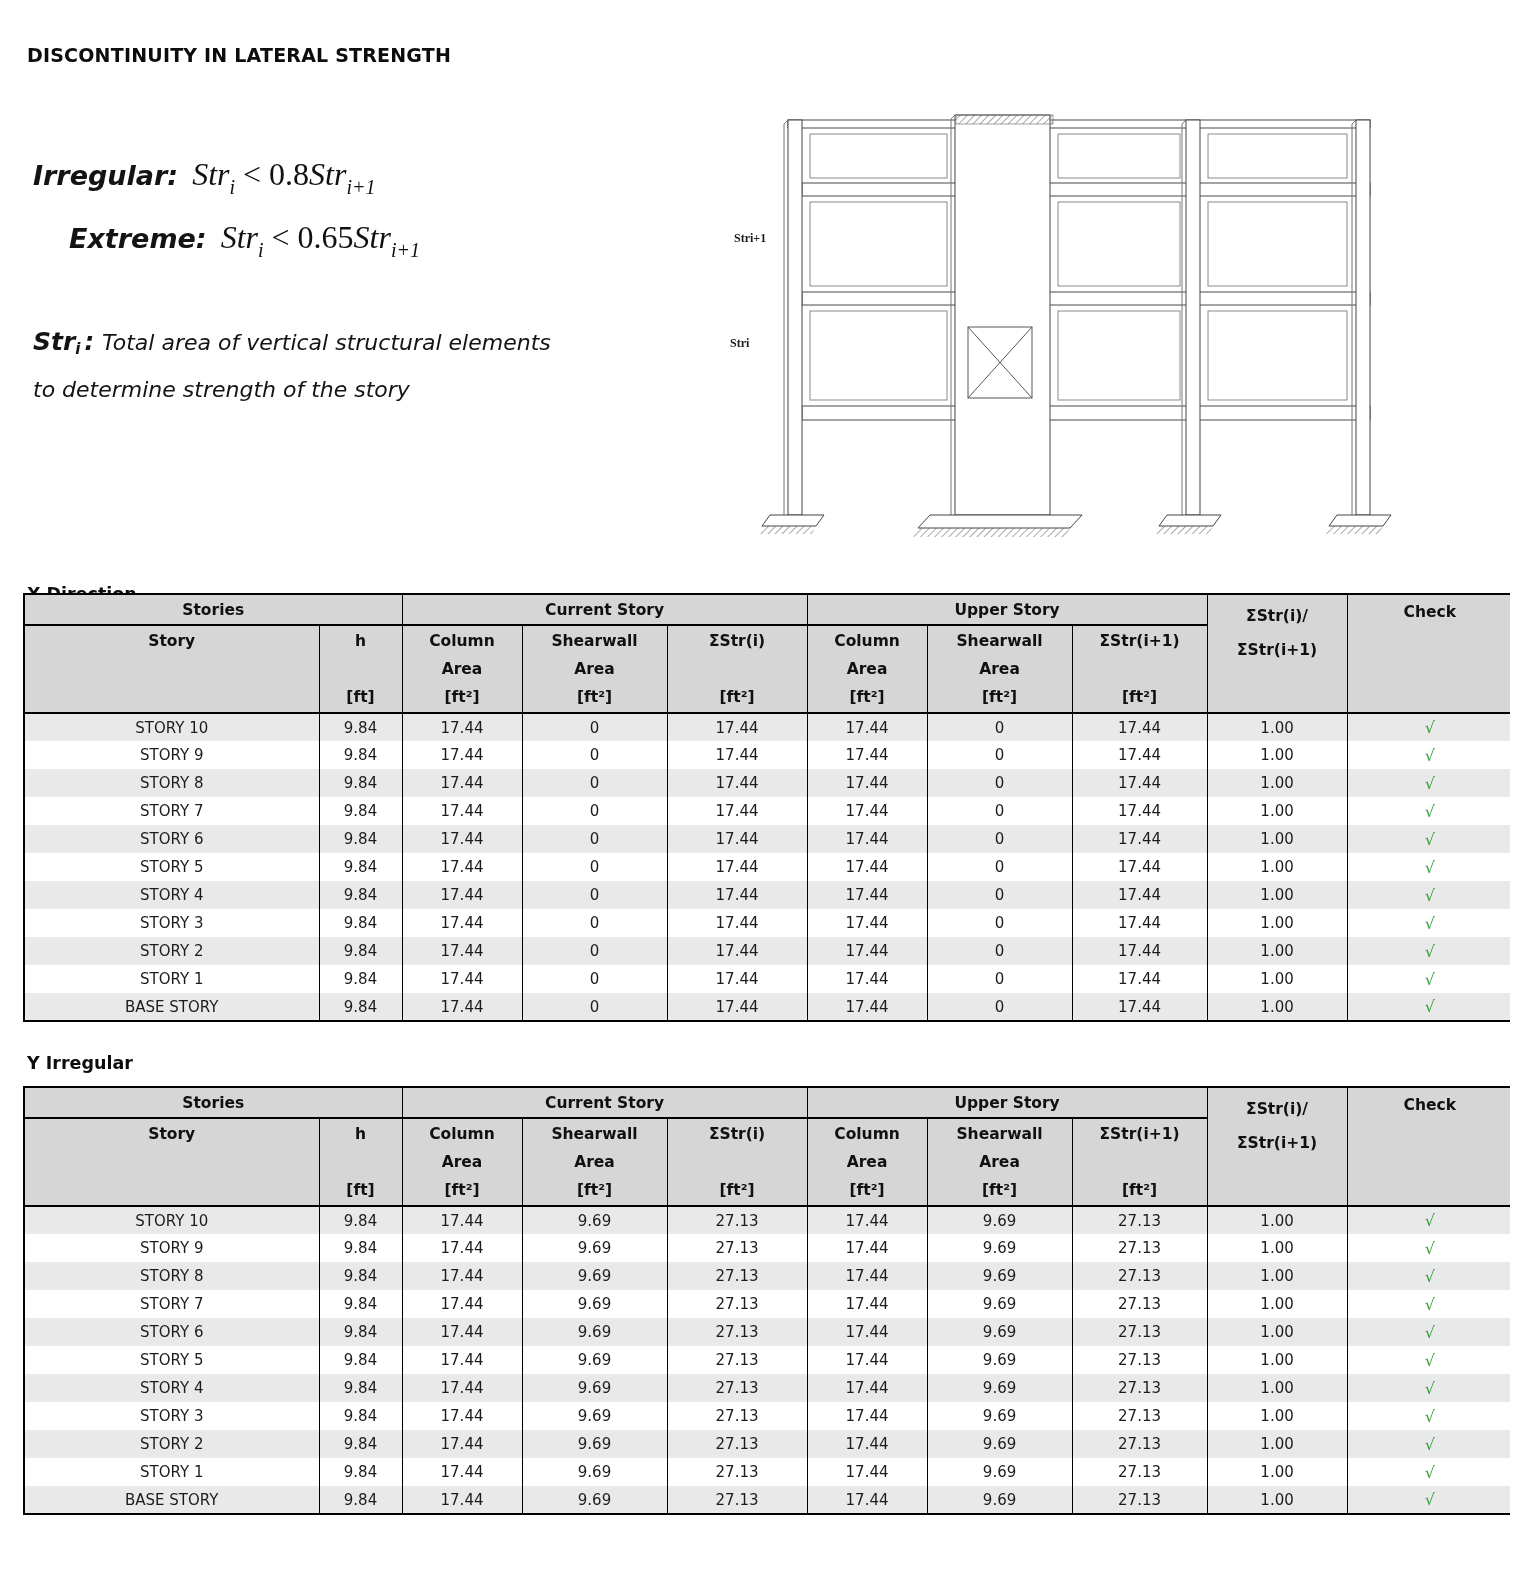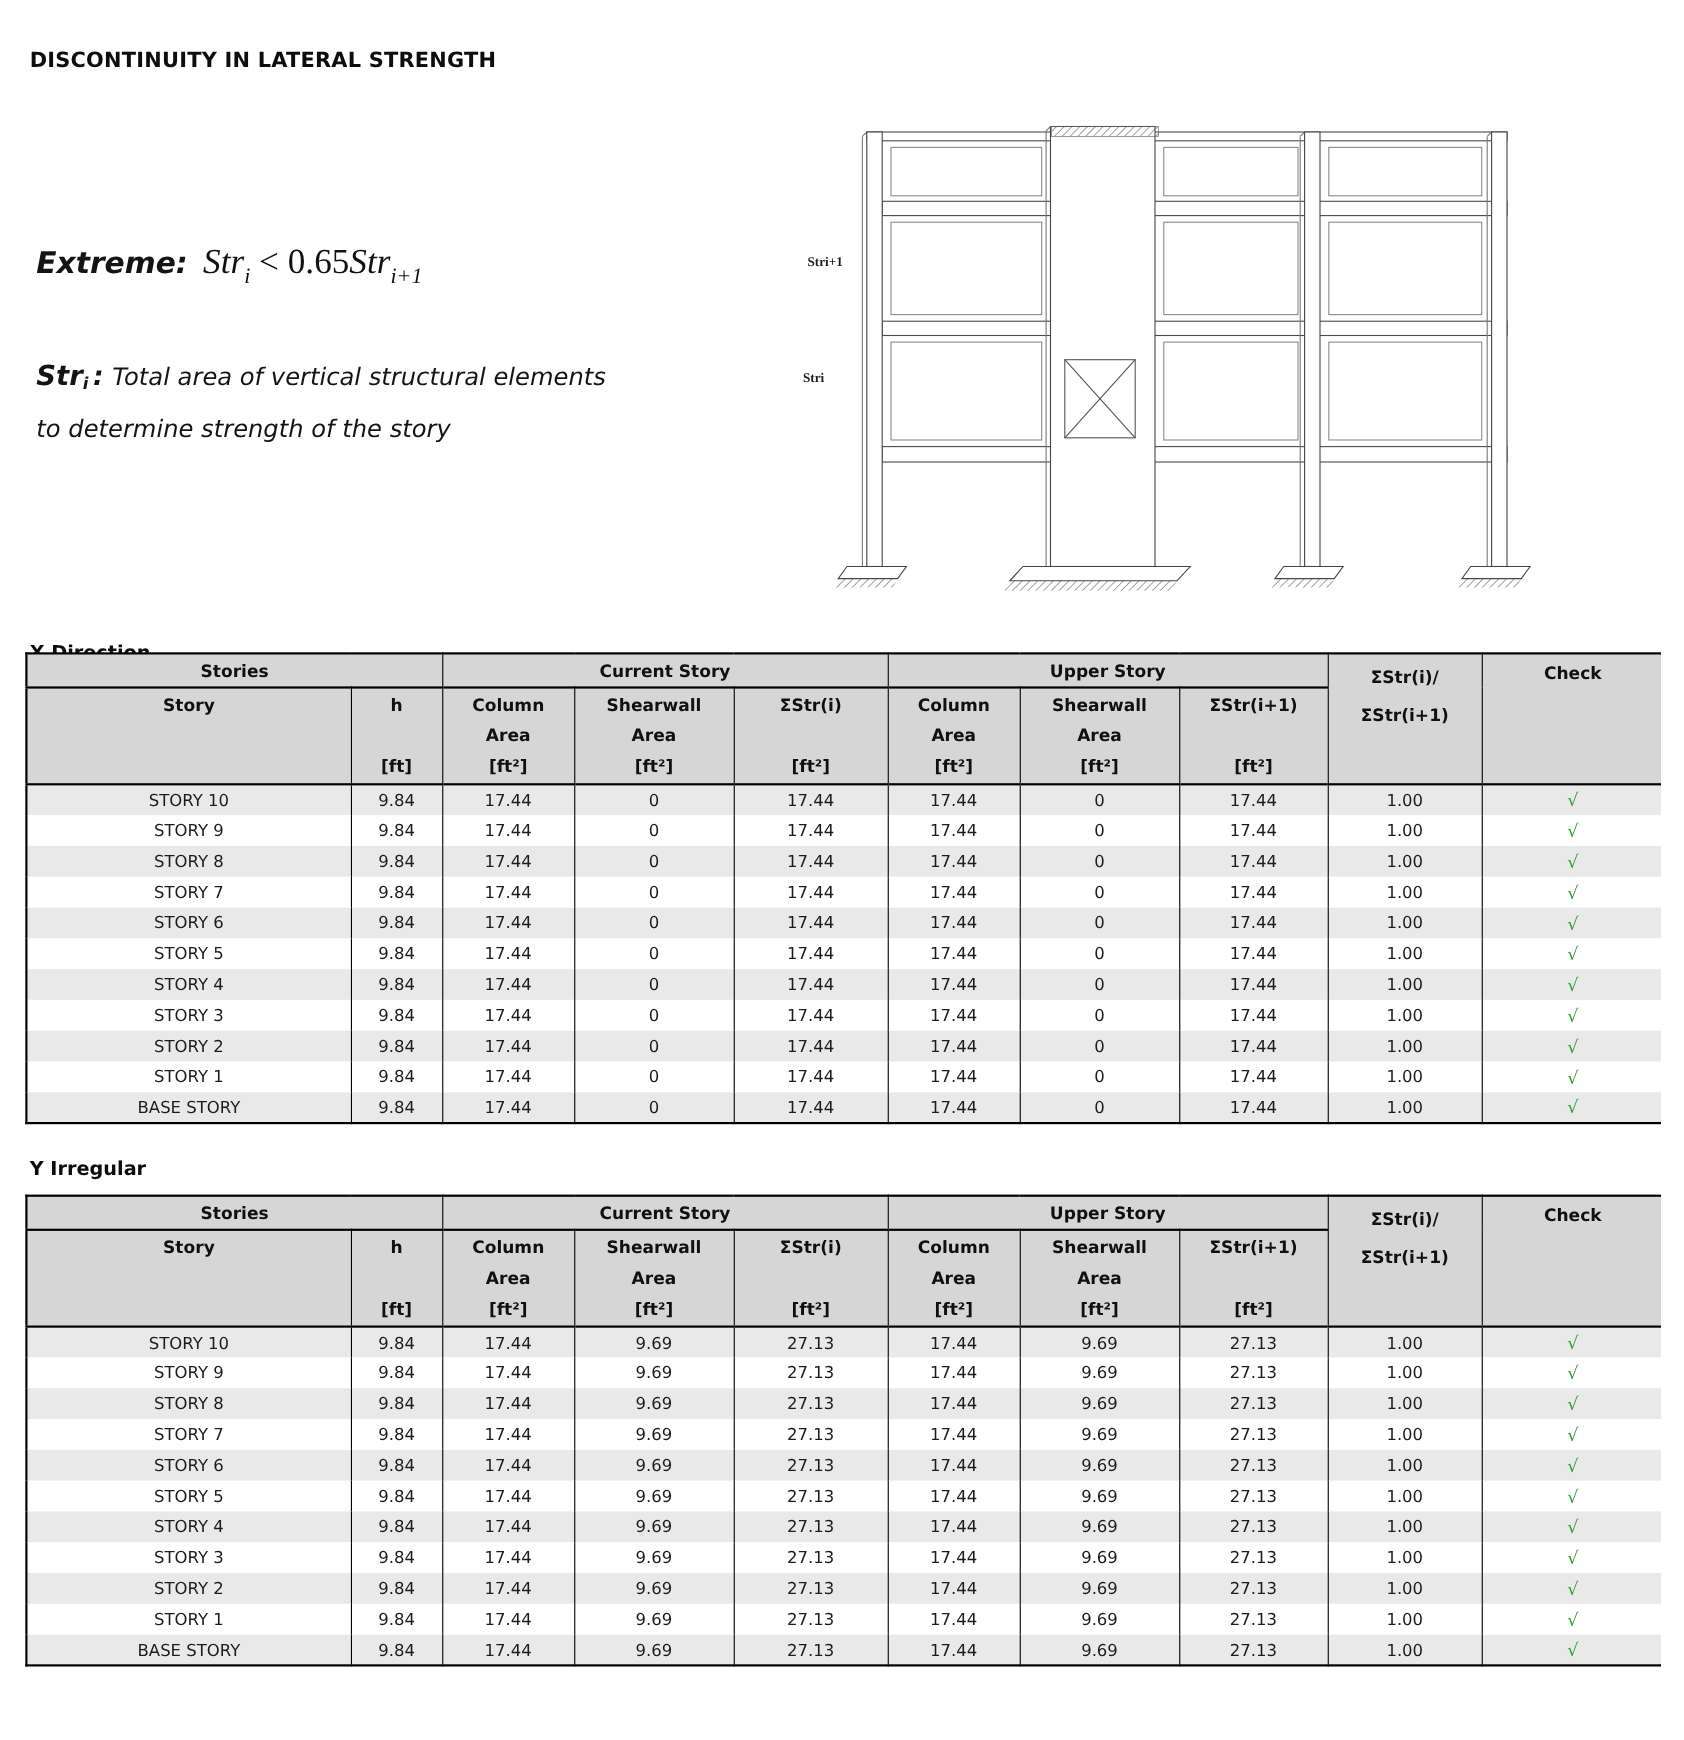--- a/index.html
+++ b/index.html
@@ -11,21 +11,21 @@
   .doc-title { position:absolute; left:27px; top:44px; font-size:19px; font-weight:bold; letter-spacing:.2px; color:#0d0d0d; }
 
   
   .formula { position:absolute; left:33px; white-space:nowrap; }
   .flabel { font-style:italic; font-weight:bold; font-size:27px; color:#141414; }
   .math { font-family:"Liberation Serif","DejaVu Serif",serif; font-size:32px; color:#111; margin-left:14px; }
   .math .mvar { font-style:italic; }
   .math sub { font-size:20px; font-style:italic; line-height:0; vertical-align:-9px; }
   .math .rel { margin:0 8px; }
   #formula-irregular { top:156px; }
-  #formula-extreme { top:219px; }
+  #formula-extreme { top:219px;margin-left:36px; }
   .definition { position:absolute; left:33px; top:318px; font-size:22px; font-style:italic; line-height:47px; color:#141414; }
   .def-term { font-weight:bold; font-size:25px; font-style:italic; }
   .def-term sub { font-size:15px; vertical-align:-4px; line-height:0; }
   .def-sep { font-weight:bold; font-size:24px; margin:0 8px 0 4px; }
 
   
   .diagram-wrap { position:absolute; left:690px; top:95px; width:750px; height:450px; }
   .diagram-wrap svg { display:block; }
   .diag-label { font-family:"Liberation Serif","DejaVu Serif",serif; font-weight:bold; font-size:12px; fill:#1d1d1d; }
 
@@ -53,20 +53,23 @@
   .data-table tbody tr:nth-child(odd) { background:var(--row-stripe,#e9e9e9); }
   .data-table tbody td.check-cell { font-size:16px; }
 </style>
 </head>
 <body>
 
 <div class="page">
 
   <div class="doc-title">DISCONTINUITY IN LATERAL STRENGTH</div>
 
+  <div class="formula" id="formula-irregular">
+    <span class="flabel">Irregular:</span><span class="math"><span class="mvar">Str</span><sub>i</sub><span class="rel">&lt;</span><span>0.8</span><span class="mvar">Str</span><sub>i+1</sub></span>
+  </div>
 
   <div class="formula" id="formula-extreme">
     <span class="flabel">Extreme:</span><span class="math"><span class="mvar">Str</span><sub>i</sub><span class="rel">&lt;</span><span>0.65</span><span class="mvar">Str</span><sub>i+1</sub></span>
   </div>
 
   <div class="definition">
     <span class="def-term"><span>Str</span><sub>i</sub></span><span class="def-sep">:</span><span>Total area of vertical structural elements</span><br>
     <span>to determine strength of the story</span>
   </div>
 

